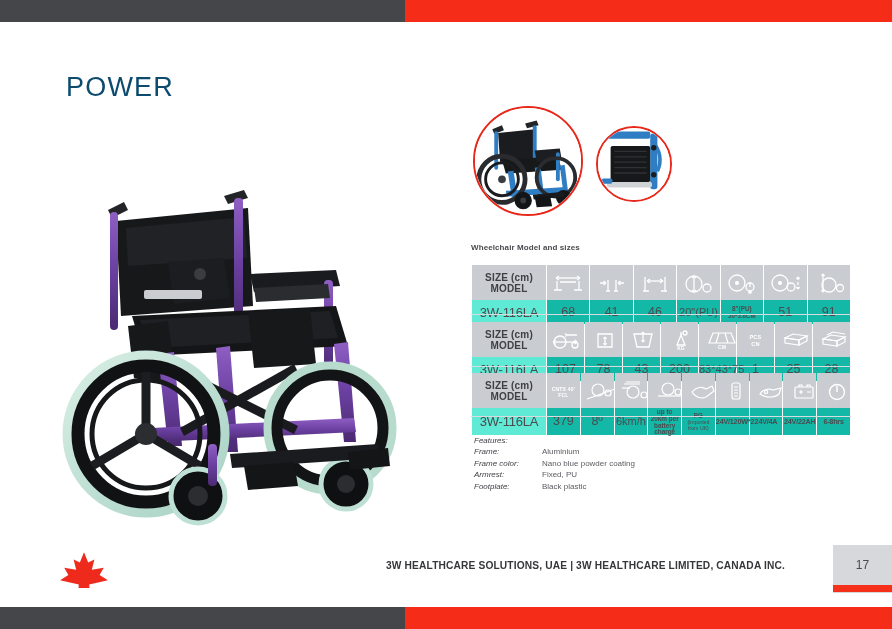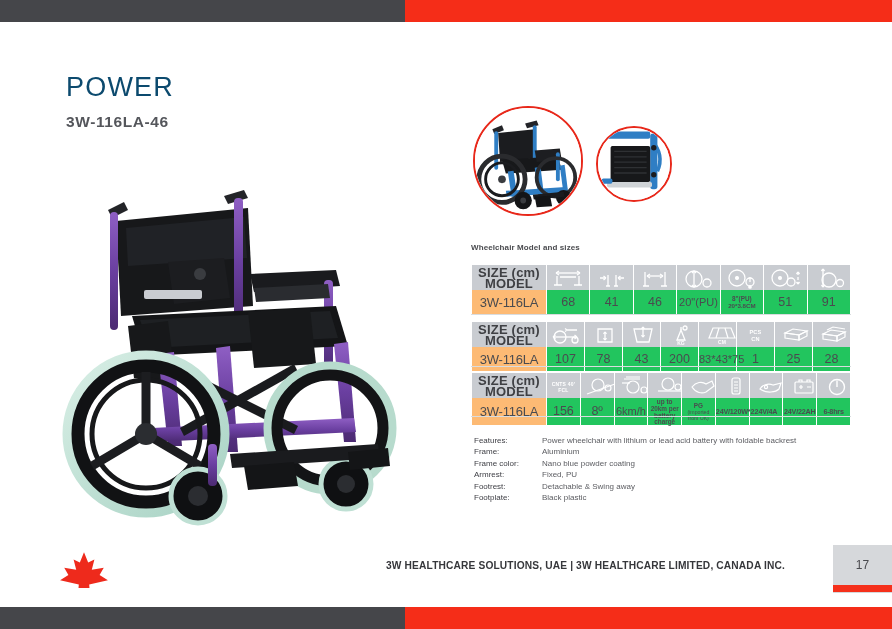--- a/index.html
+++ b/index.html
@@ -67,59 +67,59 @@
     table-layout: fixed;
   }
   #spec-table-1 { top: 265px; }
   #spec-table-2 { top: 322px; }
   #spec-table-3 { top: 373px; }
 
   .spec-table td, .spec-table th { padding: 0; vertical-align: middle; }
 
   .hdr-label {
     background: #c9ccd1; color: #3f4044;
-    text-align: center; font-size: 13px; font-weight: 700;
-    line-height: 11px; height: 25px; width: 74px;
+    text-align: center; font-size: 10px; font-weight: 700;
+    line-height: 11px; height: 35px; width: 74px;
     letter-spacing: 0.2px;
   }
   .hdr-label .l1 { display: block; }
   .hdr-label .l2 { display: block; }
 
   .hdr-icon {
     background: #c9ccd1; height: 25px; text-align: center;
     position: relative;
   }
   .hdr-icon svg { display: block; margin: 0 auto; }
   .hdr-icon .ictext {
     font-size: 5.6px; color: #ffffff; font-weight: 700;
     line-height: 7px; padding-top: 3px; letter-spacing: 0.2px;
   }
 
   .val-model {
-    background: #fdba74; color: #4a4b4f;
+    background: #5eead4; color: #4a4b4f;
     font-size: 13px; font-weight: 400; text-align: center;
     height: 24px; letter-spacing: -0.2px;
   }
   .val-cell {
-    background: #22c55e; color: #4a4b4f;
+    background: #14b8a6; color: #4a4b4f;
     font-size: 12.5px; text-align: center; height: 24px;
   }
   .val-cell.small { font-size: 6.4px; line-height: 7.4px; font-weight: 700; }
   .val-cell.tiny  { font-size: 7.2px; font-weight: 700; letter-spacing: -0.2px; }
   .val-cell.mid   { font-size: 11px; }
   .val-cell .sub  { display: block; font-size: 5.2px; font-weight: 400; line-height: 6px; }
 
   .tbl-rule {
     position: absolute; left: 471px; width: 380px; height: 1px; background: #d9dcdf;
   }
 
   
   .features { position: absolute; left: 474px; top: 435px; width: 380px; }
   .feat-row { display: flex; font-size: 8px; line-height: 11.4px; }
-  .feat-key { width: 68px; color: #404147; font-weight: 400; flex: none; }
+  .feat-key { width: 68px; color: #404147; font-weight: 400; flex: none; font-style: italic; }
   .feat-val { color: #5b5c61; }
 
   
   .footer-text {
     position: absolute; left: 386px; top: 560px;
     font-size: 10.2px; font-weight: 700; color: #36373b; letter-spacing: 0.15px;
   }
   .page-badge {
     position: absolute; left: 833px; top: 545px; width: 59px; height: 48px;
     background: #d6d8db;
@@ -133,21 +133,20 @@
 </head>
 <body>
 
 <div class="bar bar-top">
   <div class="bar-dark"></div>
   <div class="bar-red"></div>
 </div>
 
 <div class="title-block">
   <div class="title-line">POWER</div>
-  <div class="model-code">3W-116LA-46</div>
 </div>
 
 <div class="product-photo">
   <svg viewBox="0 0 350 380" xmlns="http://www.w3.org/2000/svg">
     <defs>
       <linearGradient id="tyre" x1="0" y1="0" x2="1" y2="1">
         <stop offset="0%" stop-color="#d9efe6"></stop>
         <stop offset="50%" stop-color="#bfe0d4"></stop>
         <stop offset="100%" stop-color="#a8d2c4"></stop>
       </linearGradient>
@@ -534,21 +533,21 @@
       <svg width="40" height="22" viewBox="0 0 40 22">
             <g fill="none" stroke="#fff" stroke-width="1.4">
         <circle cx="20" cy="12" r="7.5"></circle>
               <path d="M20 5.5V12"></path>
             </g>
           </svg>
     </th>
   </tr>
   <tr>
     <td class="val-model">3W-116LA</td>
-    <td class="val-cell">156</td>
+    <td class="val-cell">379</td>
     <td class="val-cell">8º</td>
     <td class="val-cell mid">6km/h</td>
     <td class="val-cell small">
       <span>up to 20km per</span>
       <span class="sub" style="font-size:6.4px;font-weight:700">battery charge</span>
     </td>
     <td class="val-cell small">
       <span>PG</span>
       <span class="sub">(imported from UK)</span>
     </td>
@@ -557,37 +556,32 @@
     <td class="val-cell tiny">24V/22AH</td>
     <td class="val-cell tiny">6-8hrs</td>
   </tr>
 </tbody>
   </table>
 <div class="tbl-rule" style="top:416px"></div>
 
 <div class="features">
   <div class="feat-row">
     <div class="feat-key">Features:</div>
-    <div class="feat-val">Power wheelchair with lithium or lead acid battery with foldable backrest</div>
   </div>
   <div class="feat-row">
     <div class="feat-key">Frame:</div>
     <div class="feat-val">Aluminium</div>
   </div>
   <div class="feat-row">
     <div class="feat-key">Frame color:</div>
     <div class="feat-val">Nano blue powder coating</div>
   </div>
   <div class="feat-row">
     <div class="feat-key">Armrest:</div>
     <div class="feat-val">Fixed, PU</div>
-  </div>
-  <div class="feat-row">
-    <div class="feat-key">Footrest:</div>
-    <div class="feat-val">Detachable &amp; Swing away</div>
   </div>
   <div class="feat-row">
     <div class="feat-key">Footplate:</div>
     <div class="feat-val">Black plastic</div>
   </div>
 </div>
 
 <div class="footer-text">3W HEALTHCARE SOLUTIONS, UAE | 3W HEALTHCARE LIMITED, CANADA INC.</div>
 <div class="page-badge">
   <div class="num">17</div>

